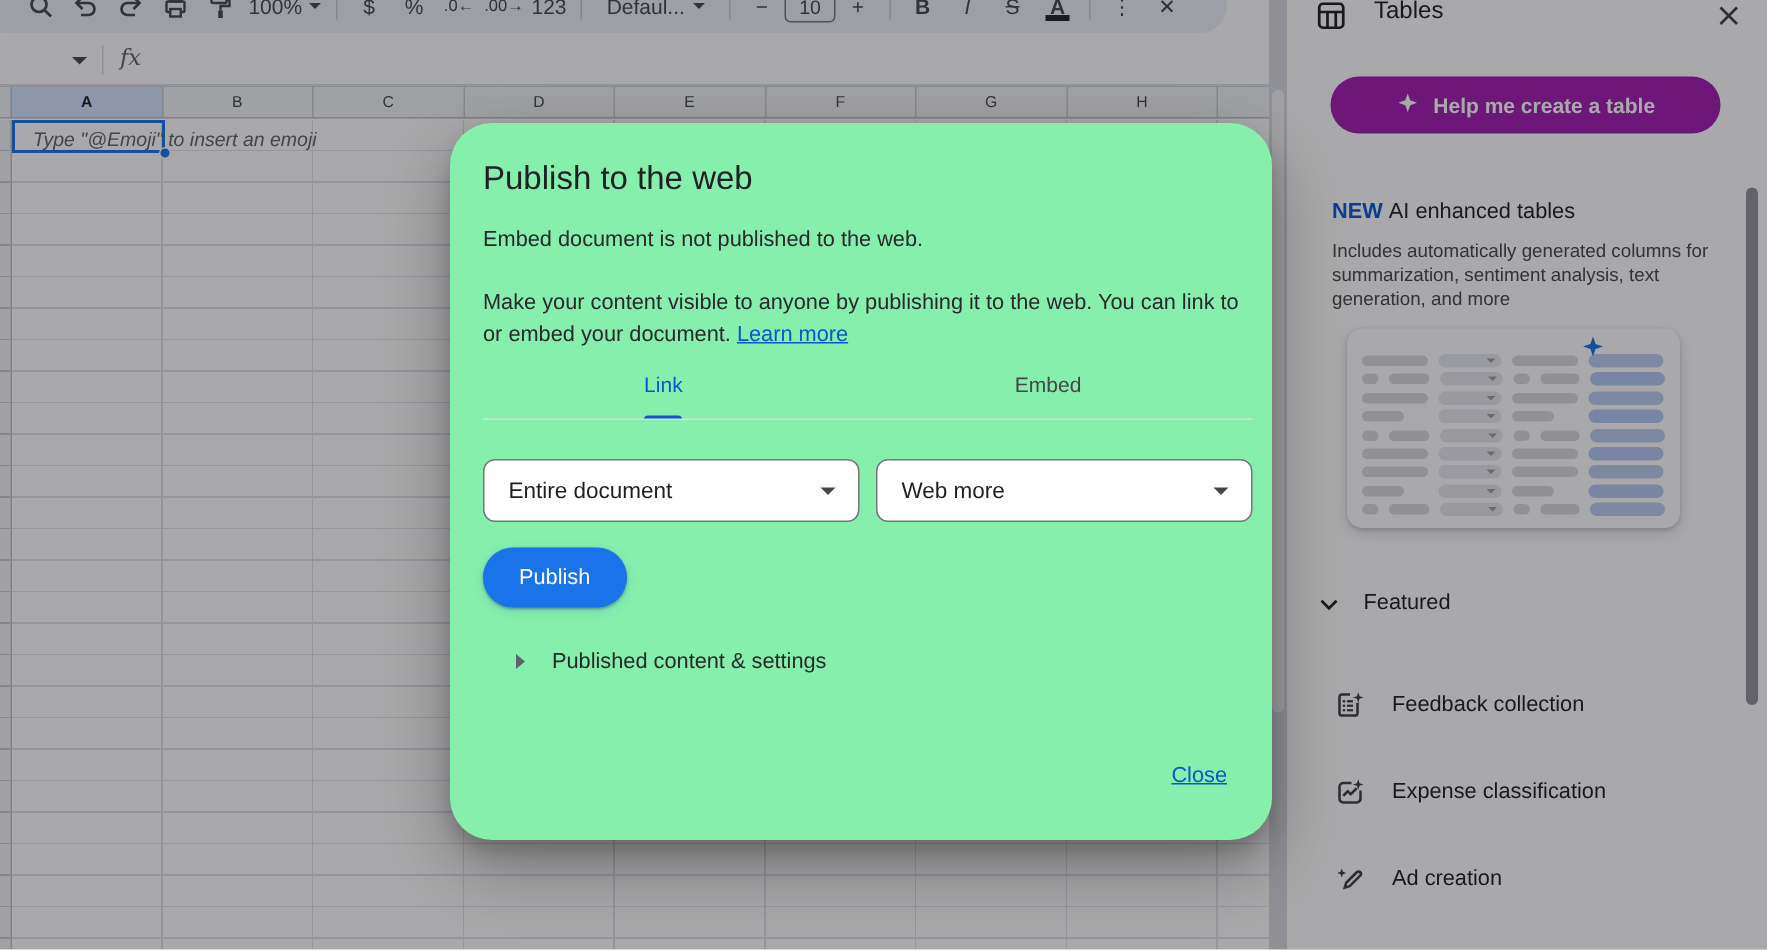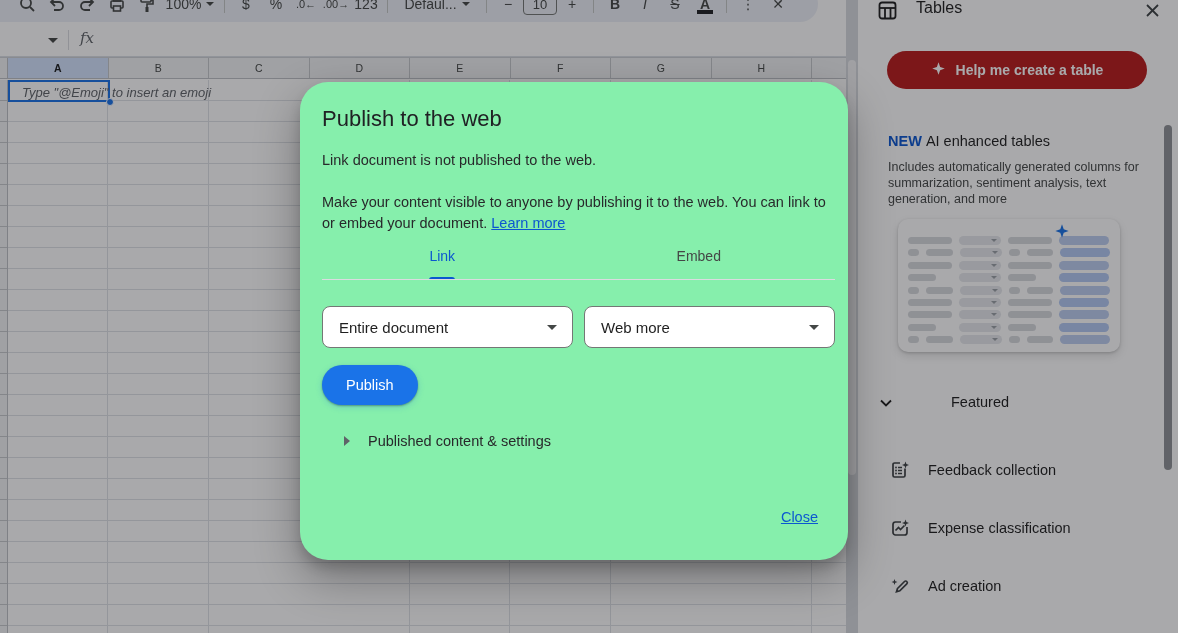--- a/index.html
+++ b/index.html
@@ -55,21 +55,21 @@
 
   .sheet-scroll-strip { position:absolute; left:846px; top:0; width:12px; height:633px; background:#d7dade; z-index:1; }
   .sheet-scroll-thumb { position:absolute; left:2px; top:60px; width:8px; height:415px; background:#f2f3f5; border-radius:4px; }
 
   
   .sidebar { position:absolute; left:858px; top:0; width:384px; height:633px; background:#fff; z-index:1; }
   .sb-header-icon { position:absolute; left:20px; top:1px; }
   .sb-title { position:absolute; left:58px; top:-1px; font-size:16px; font-weight:500; color:#1f1f1f; }
   .sb-close { position:absolute; left:284px; top:0; width:20px; height:20px; display:flex; align-items:center; justify-content:center; }
   .sb-cta { position:absolute; left:29px; top:51px; width:260px; height:38px; border-radius:19px;
-    background:#b91c1c; color:#fff; display:flex; align-items:center; justify-content:center; gap:10px;
+    background:#a21caf; color:#fff; display:flex; align-items:center; justify-content:center; gap:10px;
     font-size:14px; font-weight:600; border:none; }
   .sb-new-line { position:absolute; left:30px; top:133px; font-size:14.5px; }
   .sb-new-badge { color:#0b57d0; font-weight:700; }
   .sb-new-title { color:#1f1f1f; font-weight:500; }
   .sb-desc { position:absolute; left:30px; top:159px; width:252px; font-size:12.5px; line-height:16px; color:#444746; }
 
   .sb-card { position:absolute; left:40px; top:219px; width:222px; height:133px; background:#fff;
     border-radius:10px; box-shadow:0 1px 3px rgba(0,0,0,.18), 0 4px 10px rgba(0,0,0,.12);
     padding:17px 10px 8px 10px; display:flex; flex-direction:column; justify-content:space-between; }
   .sb-card-sparkle { position:absolute; left:156px; top:4px; }
@@ -77,21 +77,21 @@
   .sk-bar { height:7px; border-radius:3.5px; background:#d7d9dd; }
   .w-l { width:44px; } .w-m { width:28px; } .w-s { width:12px; } .w-sh { width:28px; margin-right:16px; }
   .sk-pill { width:42px; height:9px; border-radius:4.5px; background:#e6e8ec; position:relative; flex:none; }
   .sk-caret { position:absolute; right:4px; top:3px; width:0; height:0; border-left:3px solid transparent;
     border-right:3px solid transparent; border-top:3px solid #9aa0a6; }
   .sk-blue { width:50px; height:9px; border-radius:4.5px; background:#b3c8f3; flex:none; }
   .sk-row:nth-child(even) .sk-blue { background:#bccdf0; }
 
   .sb-featured-row { position:absolute; left:0; top:390px; width:320px; height:28px; }
   .sb-chevron { position:absolute; left:20px; top:5px; }
-  .sb-featured-label { position:absolute; left:51px; top:4px; font-size:14.5px; color:#1f1f1f;margin-left:42px; }
+  .sb-featured-label { position:absolute; left:51px; top:4px; font-size:14.5px; color:#1f1f1f; }
 
   .sb-item { position:absolute; left:0; width:320px; height:40px; }
   .sb-item .sb-item-icon { position:absolute; left:32px; top:10px; }
   .sb-item .sb-item-label { position:absolute; left:70px; top:12px; font-size:14.5px; color:#1f1f1f; }
 
   .sb-scrollbar { position:absolute; left:306px; top:125px; width:8px; height:345px; border-radius:4px; background:#8f9296; }
 
   
   .scrim { position:absolute; inset:0; background:rgba(16,18,22,0.36); z-index:5; }
 
@@ -390,21 +390,21 @@
     <span class="sb-item-label">Ad creation</span>
   </div>
 
   <div class="sb-scrollbar"></div>
 </div>
 
 <div class="scrim"></div>
 
 <div class="dialog">
   <div class="dlg-title">Publish to the web</div>
-  <div class="dlg-status">Link document is not published to the web.</div>
+  <div class="dlg-status">Embed document is not published to the web.</div>
   <div class="dlg-desc">
     <span>Make your content visible to anyone by publishing it to the web. You can link to or embed your document.</span>
     <a class="dlg-link" href="#">Learn more</a>
   </div>
 
   <div class="dlg-tabs">
     <div class="dlg-tab active">Link</div>
     <div class="dlg-tab">Embed</div>
   </div>
   <div class="dlg-tabs-divider"></div>

